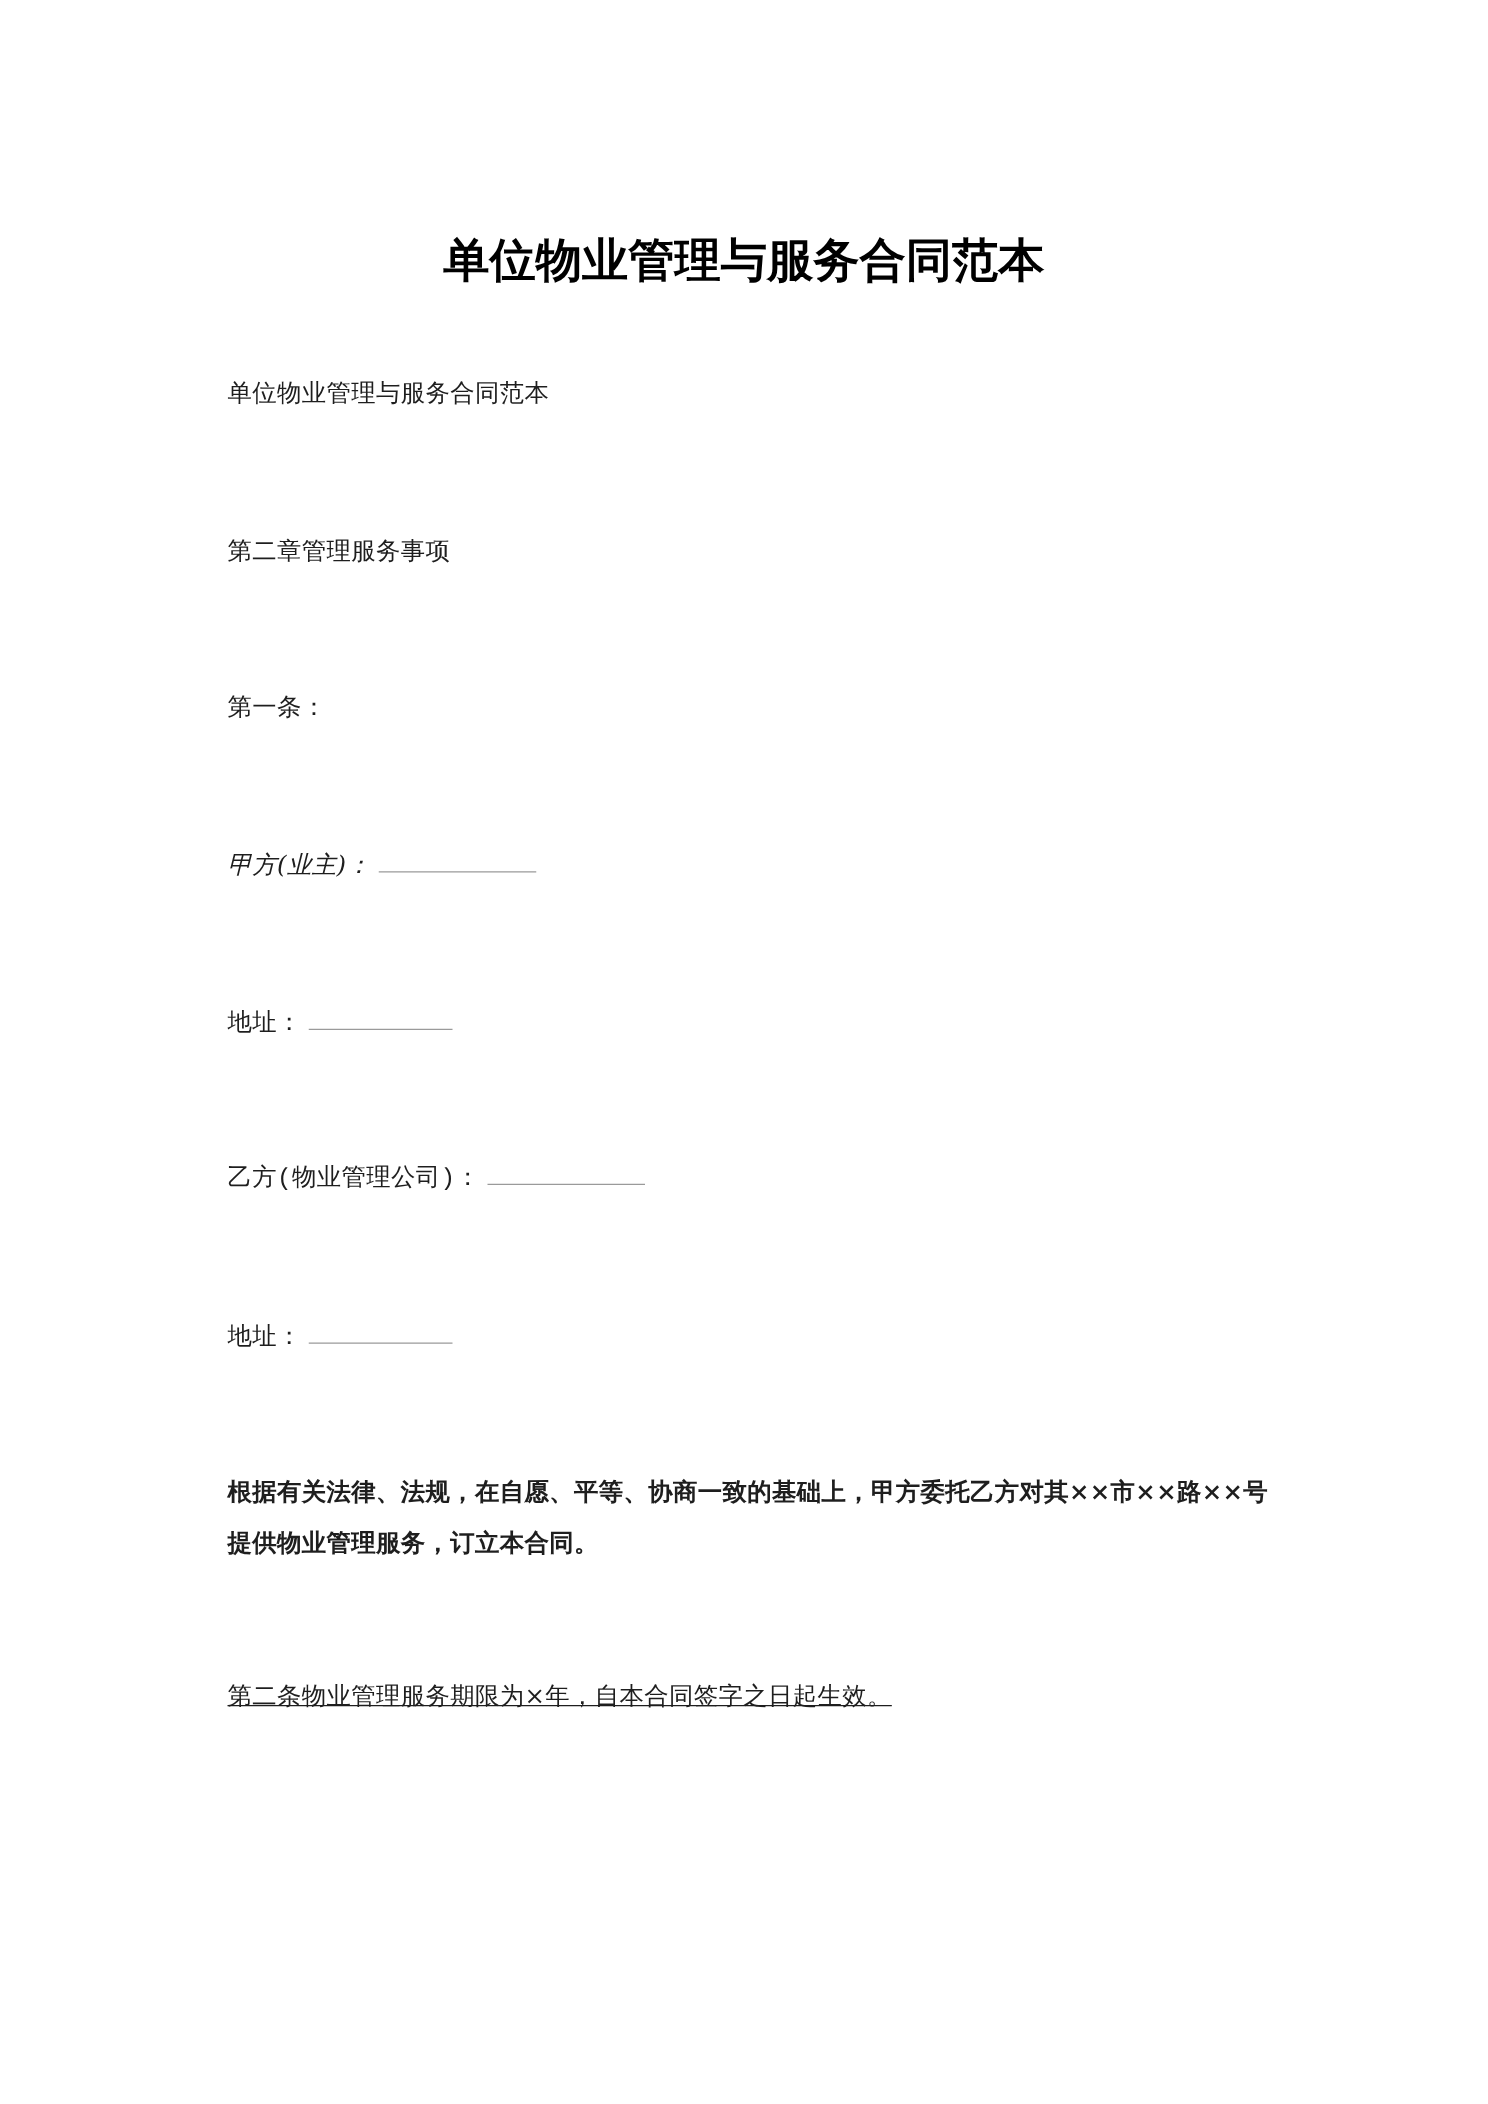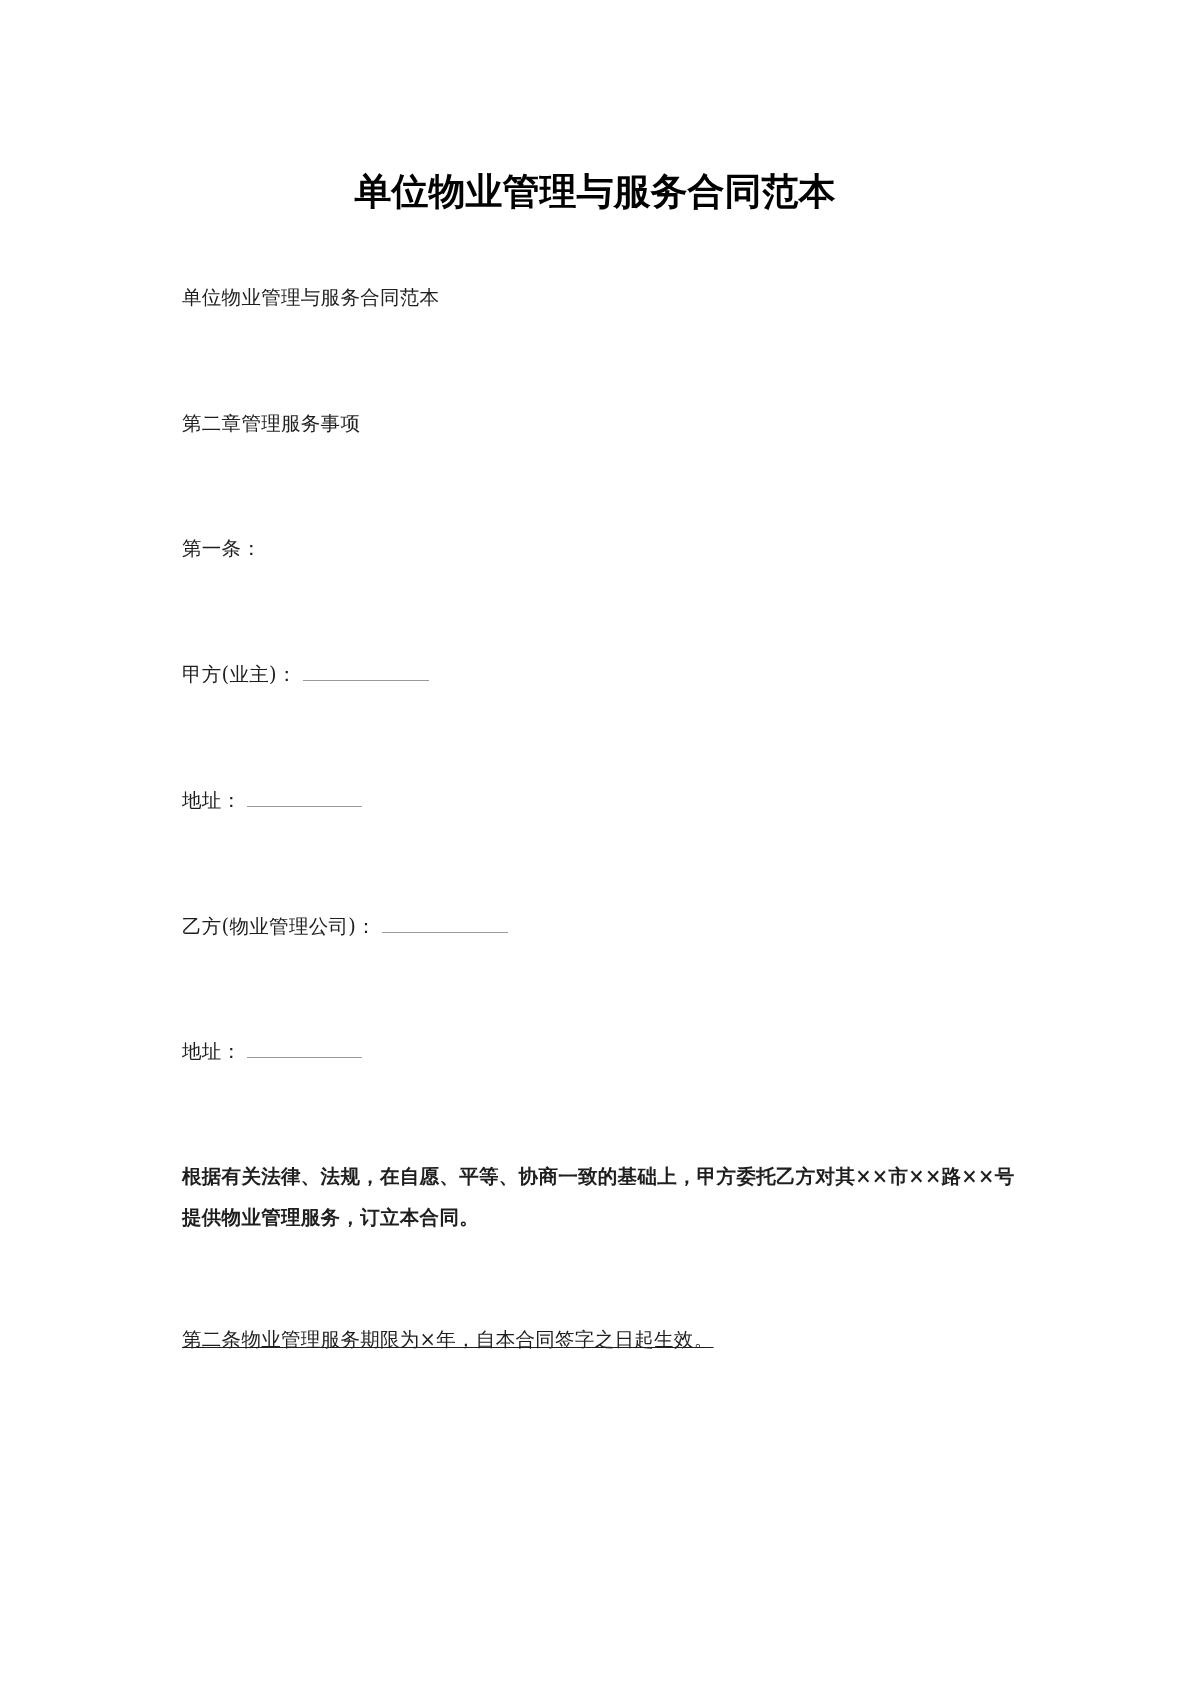--- a/index.html
+++ b/index.html
@@ -10,21 +10,21 @@
     body {
       width: 1190px;
       height: 1683px;
       position: relative;
       overflow: hidden;
       font-family: "DejaVu Serif", "Liberation Serif", serif;
       color: #1a1a1a;
     }
     .page {
       position: absolute;
-      left: 0; top: 0;
+      left: 0; top: 17px;
       width: 1190px;
       height: 1494px;
       background: #ffffff;
     }
     .title {
       position: absolute;
       left: 0;
       top: 166px;
       width: 1190px;
       text-align: center;
@@ -59,29 +59,29 @@
 <div class="page">
 
   <h1 class="title" style="margin:0;">单位物业管理与服务合同范本</h1>
 
   <div class="para" style="top:277px;">单位物业管理与服务合同范本</div>
 
   <div class="para" style="top:403px;">第二章管理服务事项</div>
 
   <div class="para" style="top:528px;">第一条：</div>
 
-  <div class="para" style="top:654px;">
+  <div class="para" style="top:654px;font-style:italic;">
     <span>甲方(业主)：</span><span class="blank w125"></span>
   </div>
 
   <div class="para" style="top:780px;">
     <span>地址：</span><span class="blank w115"></span>
   </div>
 
-  <div class="para" style="top:906px;">
+  <div class="para" style="top:906px;font-family:Liberation Mono, monospace;">
     <span>乙方(物业管理公司)：</span><span class="blank w125"></span>
   </div>
 
   <div class="para" style="top:1031px;">
     <span>地址：</span><span class="blank w115"></span>
   </div>
 
   <div class="para" style="top:1156px;font-weight:bold;">根据有关法律、法规，在自愿、平等、协商一致的基础上，甲方委托乙方对其××市××路××号提供物业管理服务，订立本合同。</div>
 
   <div class="para" style="top:1319px;text-decoration:underline;">第二条物业管理服务期限为×年，自本合同签字之日起生效。</div>

